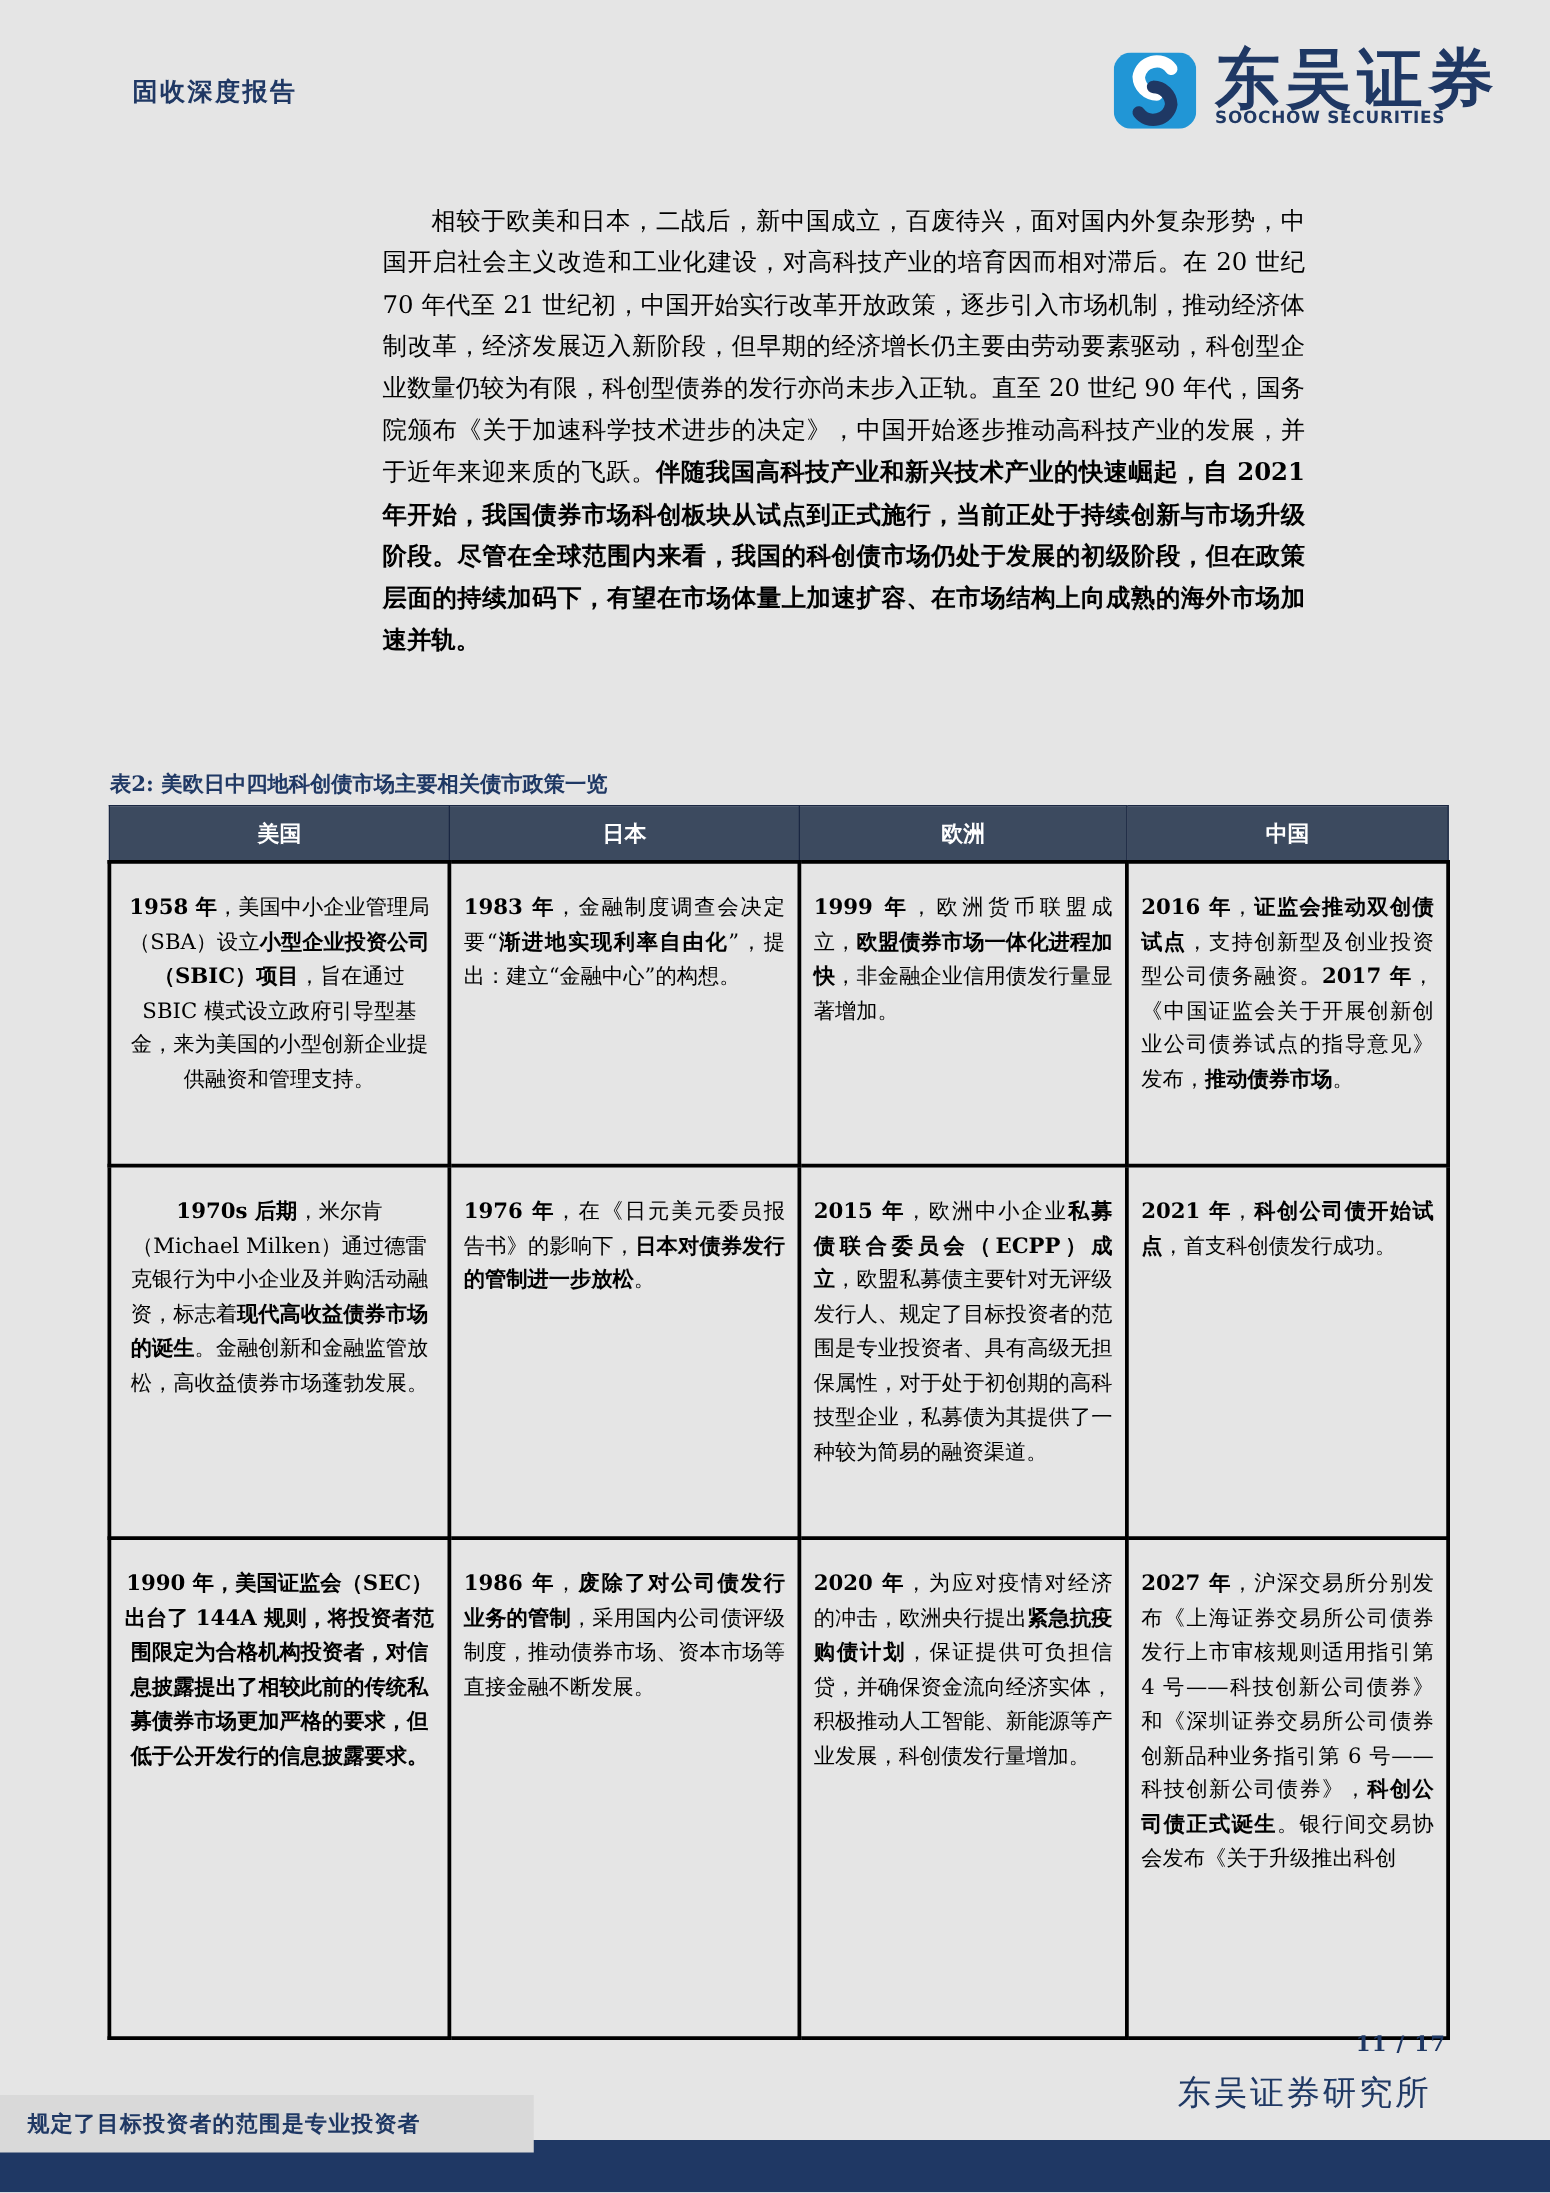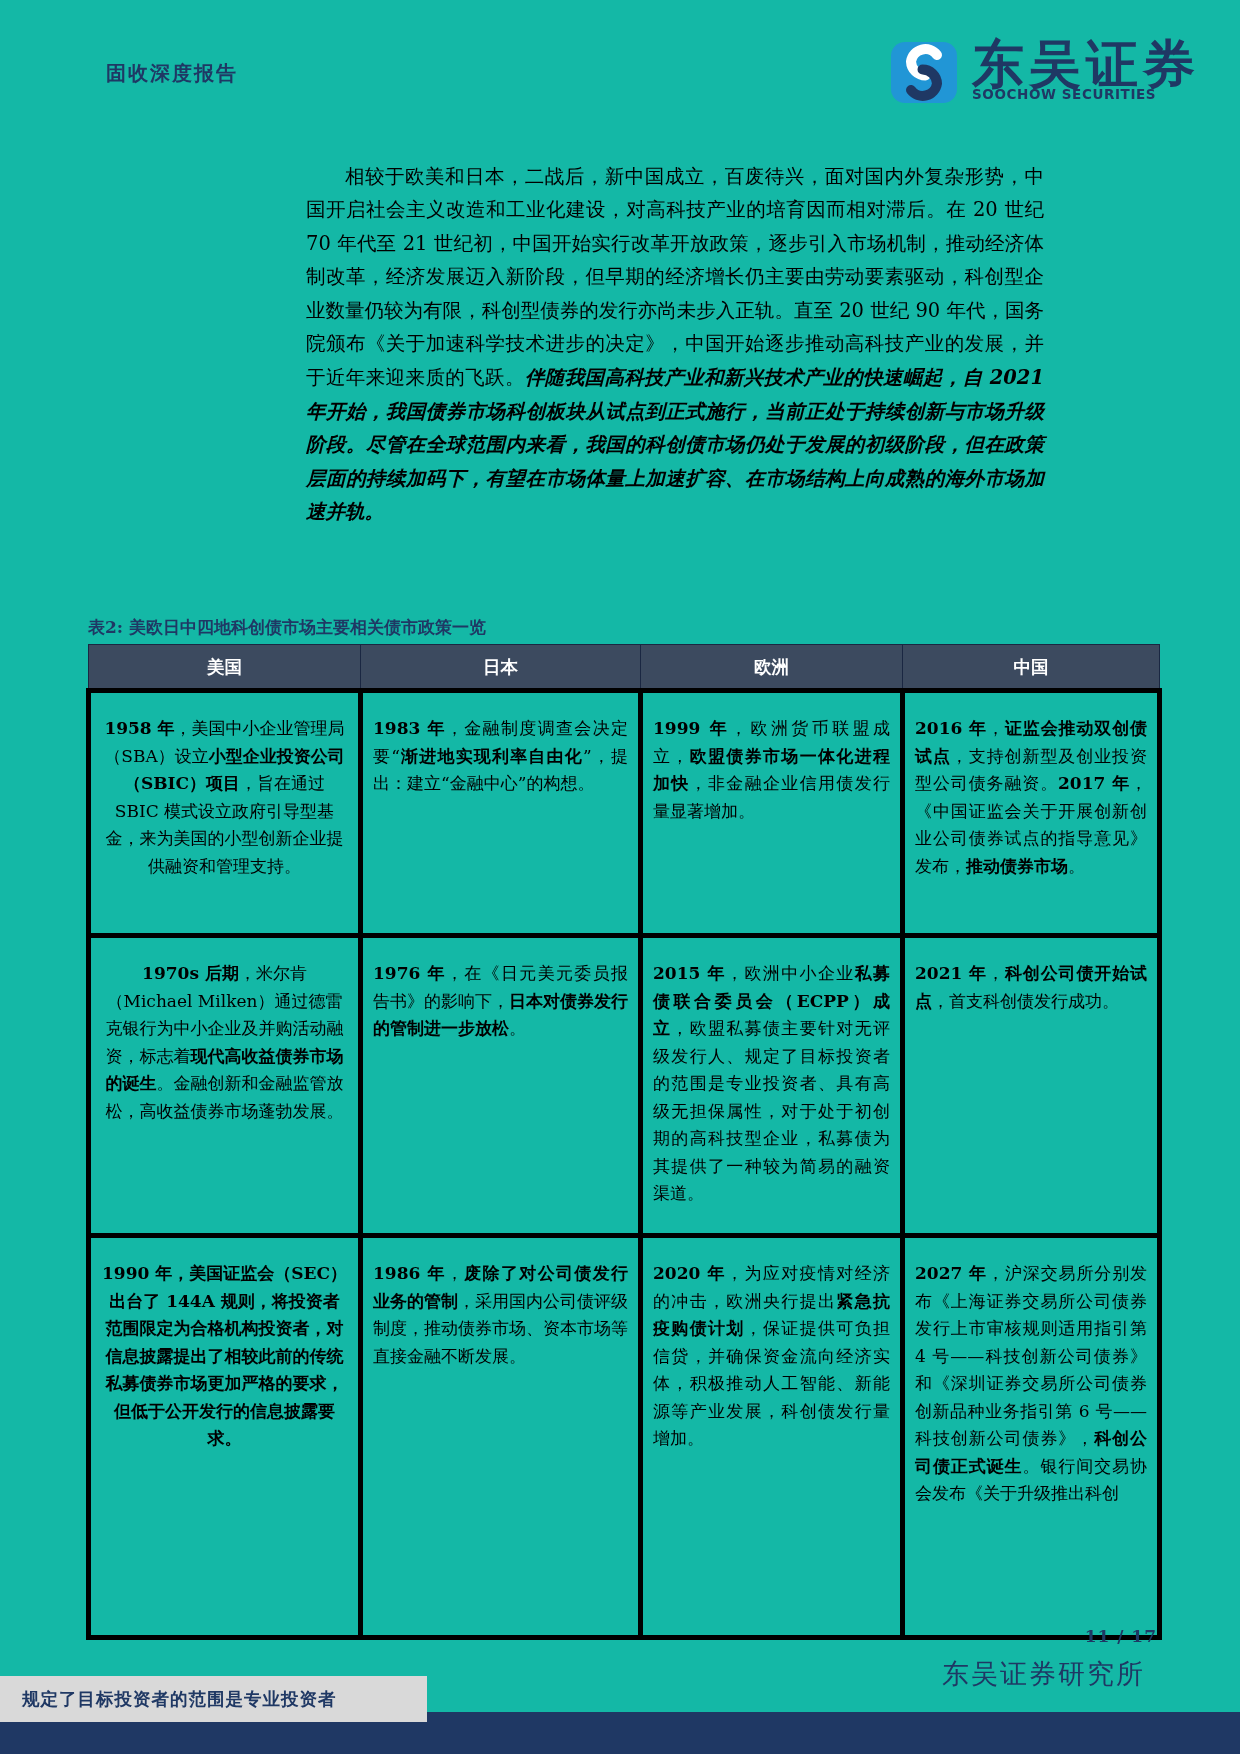--- a/index.html
+++ b/index.html
@@ -1,50 +1,50 @@
 <!DOCTYPE html>
 <html><head>
 <meta charset="utf-8">
 <style>
   html,body{margin:0;padding:0;background:#fff;}
   .page{
-    position:relative;width:1240px;height:1754px;background:#14b8a6;overflow:hidden;
+    position:relative;width:1240px;height:1754px;background:#e5e5e5;overflow:hidden;
     font-family:"DejaVu Serif","Liberation Serif",serif;color:#000;
   }
   
   .report-type{
     position:absolute;left:106px;top:60px;font-size:20px;font-weight:bold;color:#1F3864;
     letter-spacing:2px;
   }
   .logo{position:absolute;left:891px;top:42px;display:flex;align-items:flex-start;}
   .logo-icon{width:66px;height:61px;flex:0 0 auto;}
   .logo-text{margin-left:15px;display:flex;flex-direction:column;}
   .logo-cn{font-size:52px;line-height:44px;color:#1F3864;font-weight:600;letter-spacing:5px;white-space:nowrap;}
   .logo-en{font-size:13.5px;line-height:16px;color:#1F3864;font-weight:bold;letter-spacing:0.6px;
     font-family:"DejaVu Sans","Liberation Sans",sans-serif;white-space:nowrap;}
   
   .para{
     position:absolute;left:306px;top:140px;width:738px;
     font-size:19.5px;line-height:33.6px;text-align:justify;text-indent:2em;
   }
-  .para b{font-weight:bold;font-style:italic;}
+  .para b{font-weight:bold;}
   
   .table-title{
     position:absolute;left:88px;top:616px;font-size:17px;font-weight:bold;color:#1F3864;
   }
   table.policy{
     position:absolute;left:86px;top:644px;width:1071px;
     border-collapse:collapse;table-layout:fixed;
   }
   table.policy th{
     background:#3C4A5F;color:#fff;font-size:17.5px;font-weight:bold;
     height:41px;border:1px solid #1a2742;text-align:center;
   }
   table.policy td{
-    border:5px solid #000000;vertical-align:top;
+    border:3px solid #000000;vertical-align:top;
     padding:22px 10px 6px 10px;font-size:17px;line-height:27.5px;text-align:justify;
   }
   table.policy td b{font-weight:bold;}
   table.policy td.center{text-align:center;}
   table.policy tr.r1 td{height:212px;}
   table.policy tr.r2 td{height:267px;}
   table.policy tr.r3 td{height:369px;}
   
   .page-num{
     position:absolute;top:1626px;right:83px;font-size:17px;font-weight:bold;color:#1F3864;

